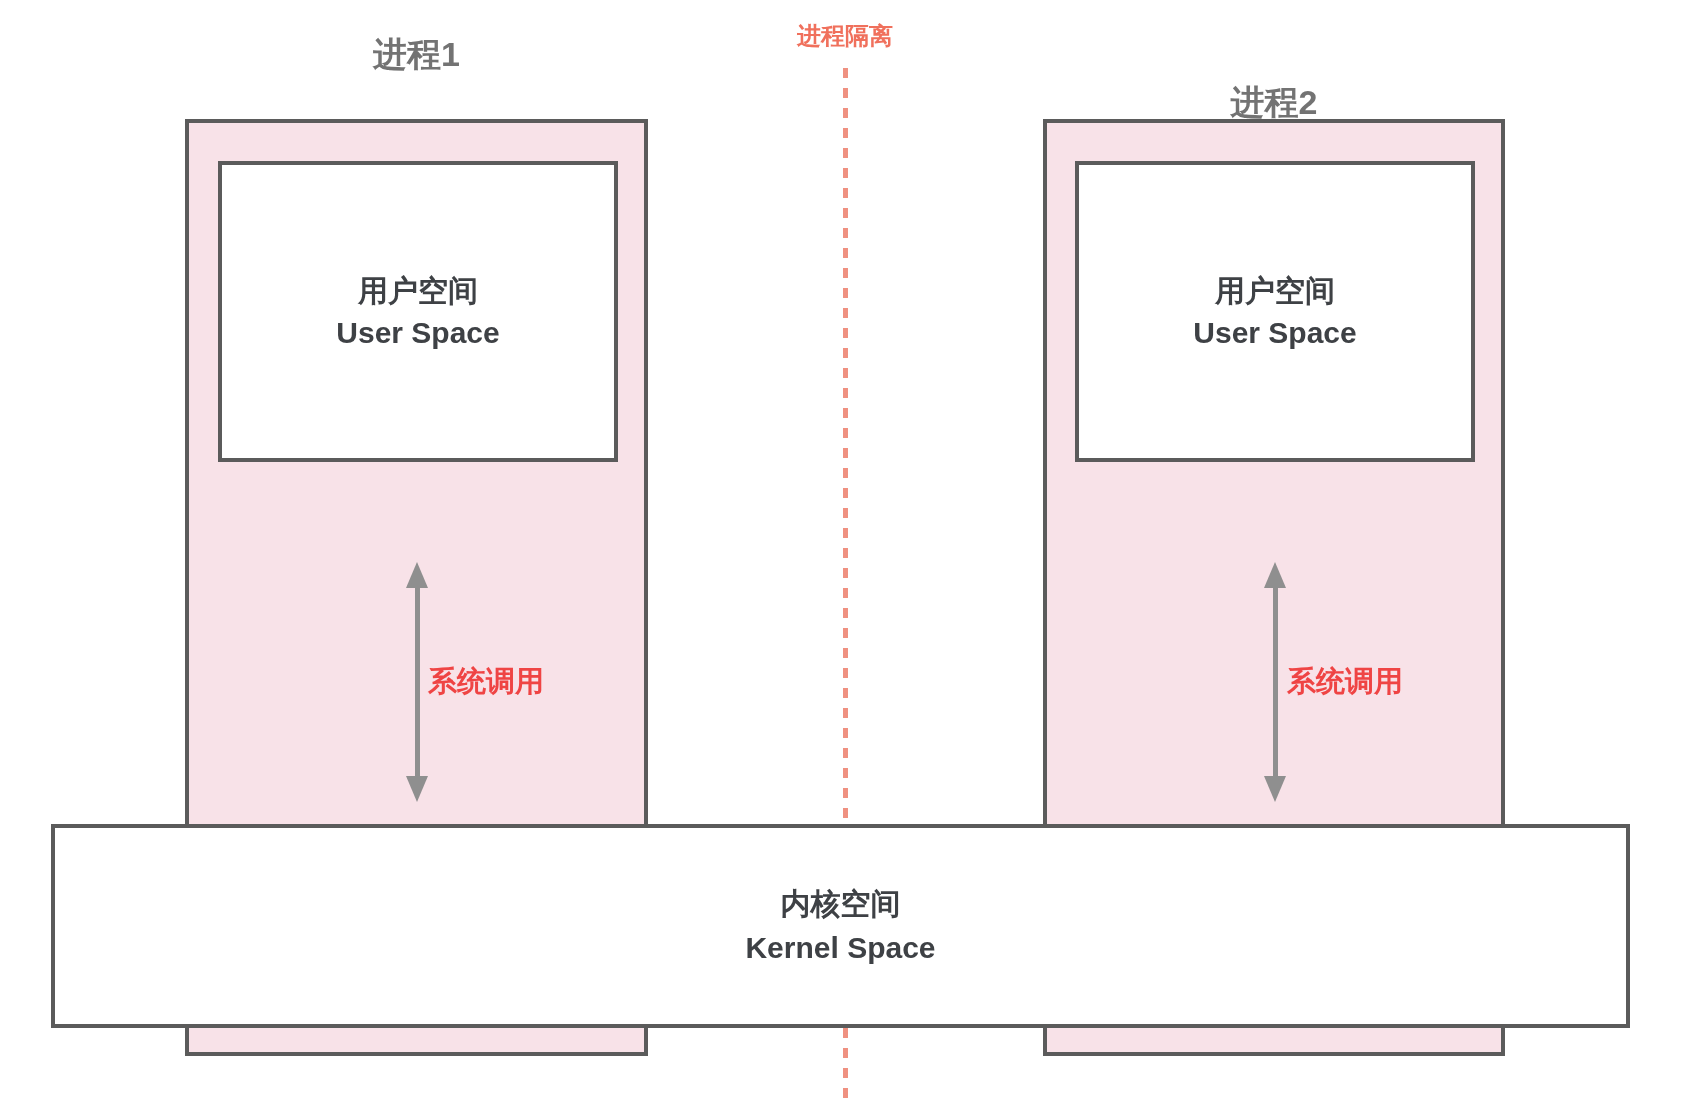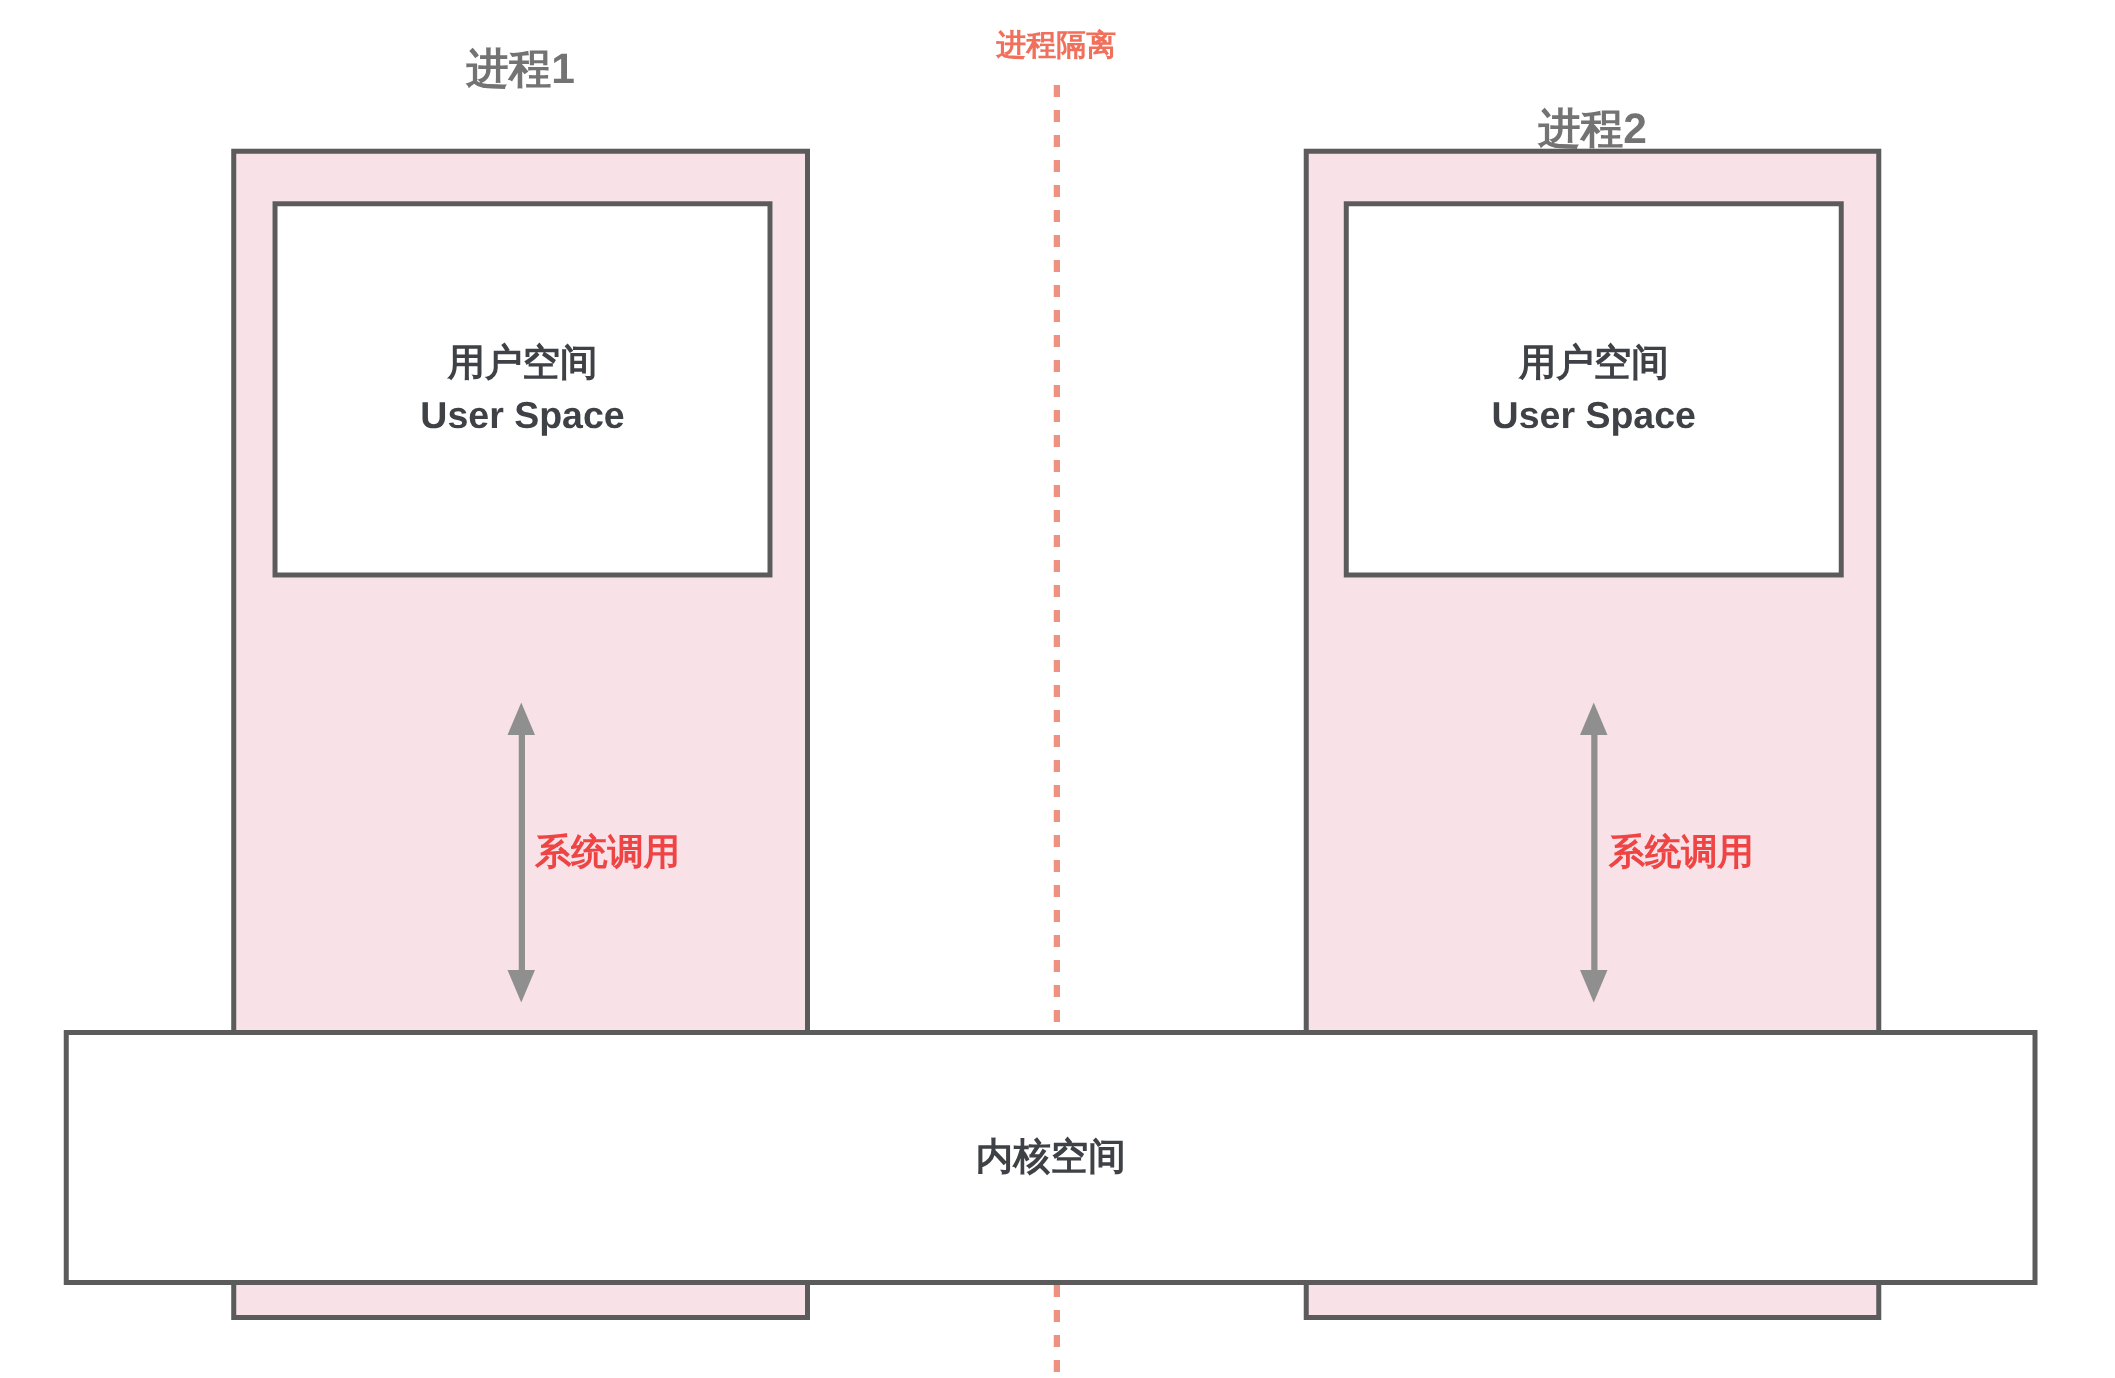--- a/index.html
+++ b/index.html
@@ -193,15 +193,16 @@
   </div>
   <div class="syscall-arrow right">
     <span class="head-up"></span>
     <span class="shaft"></span>
     <span class="head-down"></span>
   </div>
   <div class="syscall-label right">系统调用</div>
 
   <div class="kernel-box">
     <span>内核空间</span>
+    <span>Kernel Space</span>
   </div>
 
 </div>
 
 </body></html>

